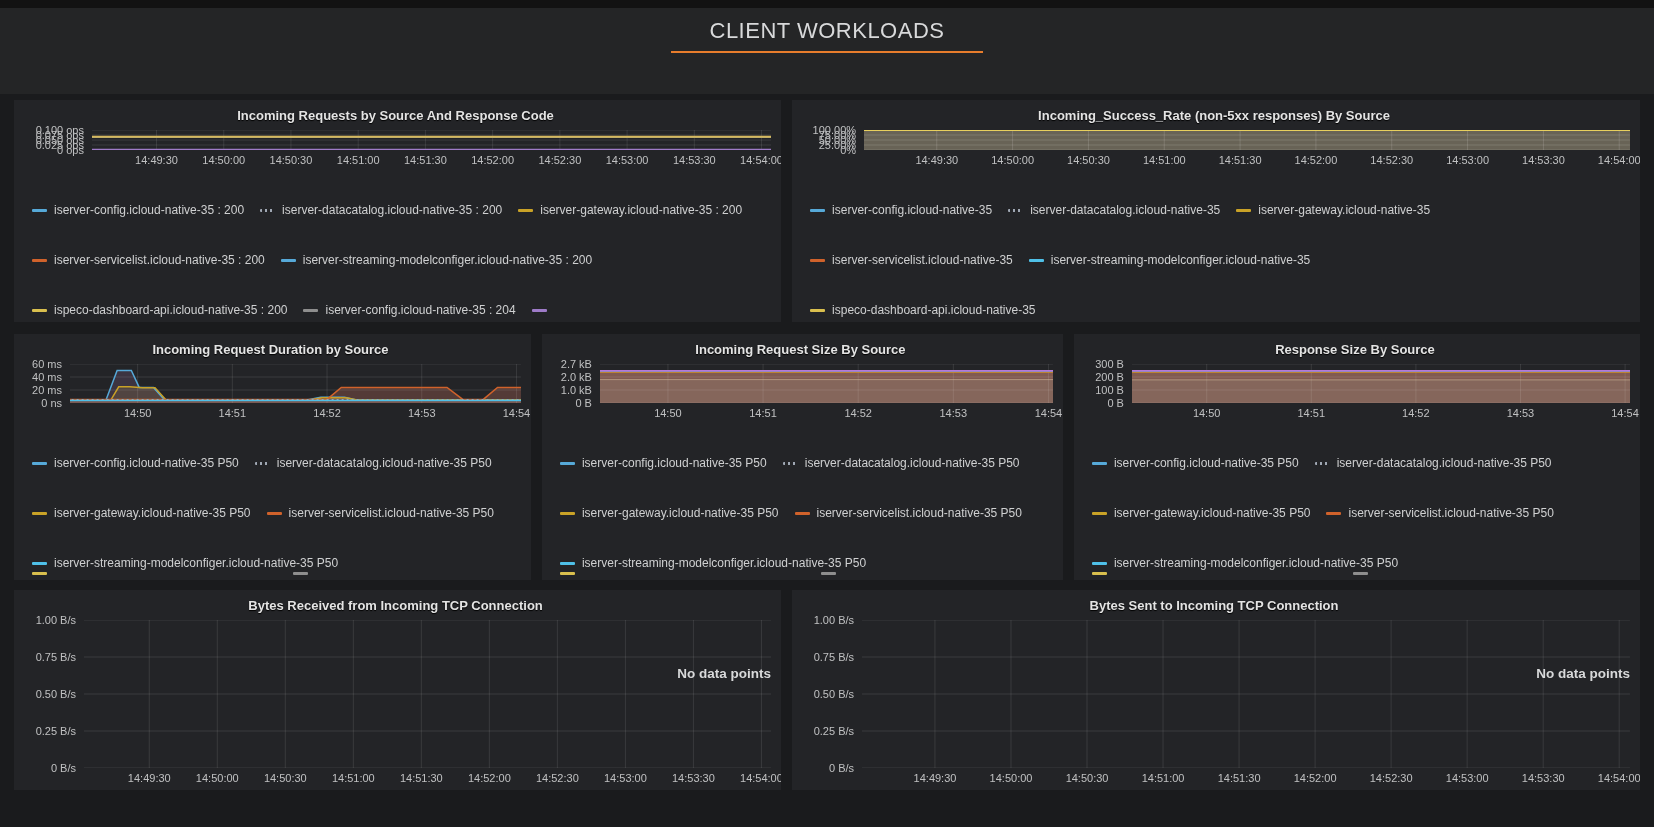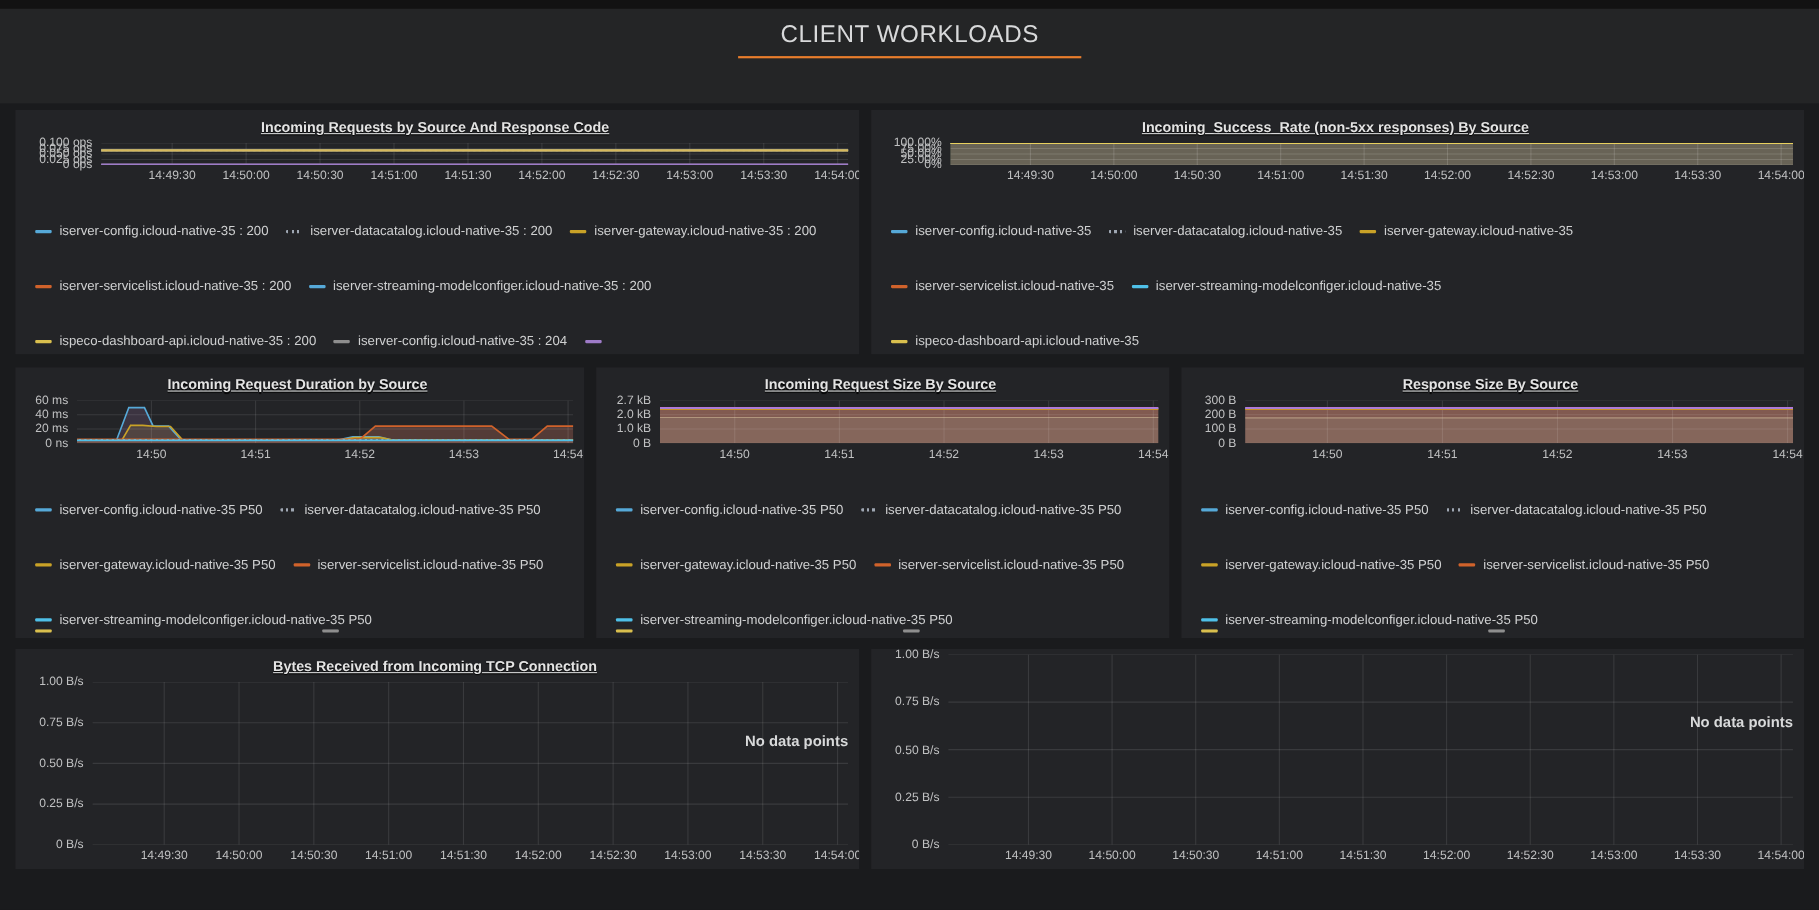--- a/index.html
+++ b/index.html
@@ -7,21 +7,21 @@
   body {
     width:1654px; height:827px; overflow:hidden;
     background:#1a1b1d; color:#d8d9da;
     font-family:"Liberation Sans", sans-serif;
   }
   .top-strip { height:8px; background:#121212; }
   .header { height:86px; background:#242526; display:flex; flex-direction:column; align-items:center; }
   .dash-title { margin-top:10px; font-size:22px; font-weight:500; letter-spacing:0.5px; color:#d8d9da; }
   .title-underline { width:312px; height:2px; margin-top:7px; background:#E87D2C; }
 
-  .row { display:grid; gap:11px; padding:0 14px;text-decoration:underline; }
+  .row { display:grid; gap:11px; padding:0 14px; }
   .row1 { grid-template-columns:768fr 849fr; height:222px; margin-top:6px; margin-bottom:12px; }
   .row2 { grid-template-columns:516fr 520fr 565fr; height:246px; margin-bottom:10px; }
   .row3 { grid-template-columns:768fr 849fr; height:200px; }
 
   .panel { background:#232427; padding:5px 10px 3px 6px; display:flex; flex-direction:column; overflow:hidden; }
   .panel h2 { margin:3px 0 7px; text-align:center; font-size:13px; font-weight:700; color:#e4e4e4; text-shadow:0 1px 1px #000; cursor:pointer; }
 
   .chart { flex:1; display:flex; min-height:0; }
   .yaxis { position:relative; flex:0 0 var(--yw); }
   .ytick { position:absolute; right:8px; transform:translateY(-50%); font-size:11px; color:#c0c1c2; white-space:nowrap; }
@@ -460,20 +460,21 @@
         <span class="xtick" style="left: 49.1%;">14:51:30</span>
         <span class="xtick" style="left: 59%;">14:52:00</span>
         <span class="xtick" style="left: 68.9%;">14:52:30</span>
         <span class="xtick" style="left: 78.8%;">14:53:00</span>
         <span class="xtick" style="left: 88.7%;">14:53:30</span>
         <span class="xtick" style="left: 98.6%;">14:54:00</span>
       </div>
   </section>
 
   <section class="panel" style="--yw:64px">
+    <h2>Bytes Sent to Incoming TCP Connection</h2>
     <div class="chart">
       <div class="yaxis">
           <span class="ytick" style="top: 0%;">1.00 B/s</span>
           <span class="ytick" style="top: 25%;">0.75 B/s</span>
           <span class="ytick" style="top: 50%;">0.50 B/s</span>
           <span class="ytick" style="top: 75%;">0.25 B/s</span>
           <span class="ytick" style="top: 100%;">0 B/s</span>
         </div>
       <div class="plot">
           <svg viewBox="0 0 100 100" preserveAspectRatio="none">

